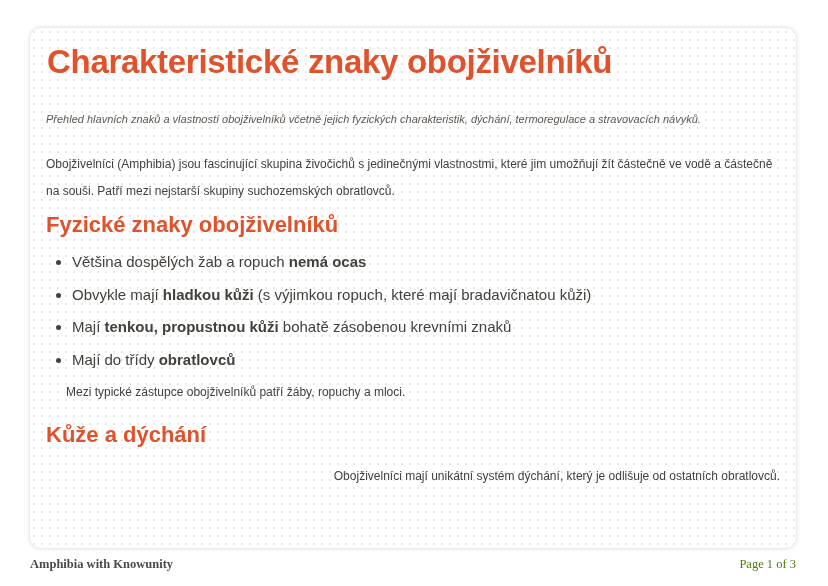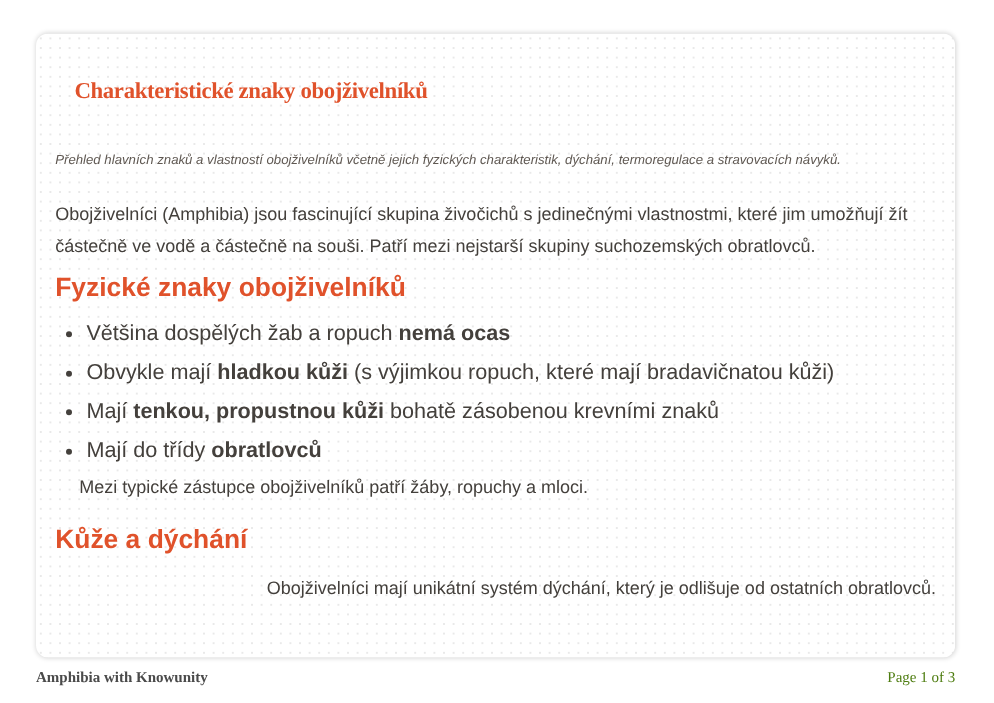--- a/index.html
+++ b/index.html
@@ -21,27 +21,26 @@
     box-sizing: border-box;
     padding: 17px 16px 0 16px;
     background-color: #ffffff;
     background-image: radial-gradient(circle, #e9e9e9 1px, rgba(255,255,255,0) 1.2px);
     background-size: 8px 8px;
     border-radius: 10px;
     box-shadow: 0 0 4px rgba(0,0,0,0.18);
     overflow: hidden;
   }
   .doc-title {
-    margin: 16px;
-    font-size: 19px;
+    margin: 1px;
+    font-size: 33px;
     line-height: 32px;
     font-weight: bold;
     letter-spacing: -0.3px;
     color: #e0522b;
-    font-family: Liberation Serif, serif;
   }
   .doc-subtitle {
     margin: 27px 0 0 0;
     max-width: 715px;
     font-style: italic;
     font-size: 11px;
     line-height: 28px;
     color: #5f5852;
   }
   .section-heading {
@@ -50,34 +49,34 @@
     line-height: 26px;
     font-weight: bold;
     color: #e0522b;
   }
   .h2-a { margin-top: 15px; }
   .h2-b { margin-top: 8px; }
   .h2-c { margin-top: 16px; }
   .body-text {
     margin: 0;
     max-width: 748px;
-    font-size: 15px;
+    font-size: 12px;
     line-height: 26.5px;
     color: #44403c;
   }
   .p-first { margin-top: 18px; }
   .p-after-list { margin-top: 0; margin-left: 20px; }
   .p-last { margin-top: 15px; text-align: right; }
   .trait-list {
     margin: 11px 0 0 0;
     padding: 0 0 0 26px;
     list-style: disc;
   }
   .trait-list li {
-    font-size: 18px;
+    font-size: 15px;
     line-height: 26px;
     margin-bottom: 6.5px;
     color: #44403c;
   }
   .trait-list li b { font-weight: bold; }
   .page-footer {
     position: absolute;
     left: 30px;
     right: 32px;
     top: 557px;

